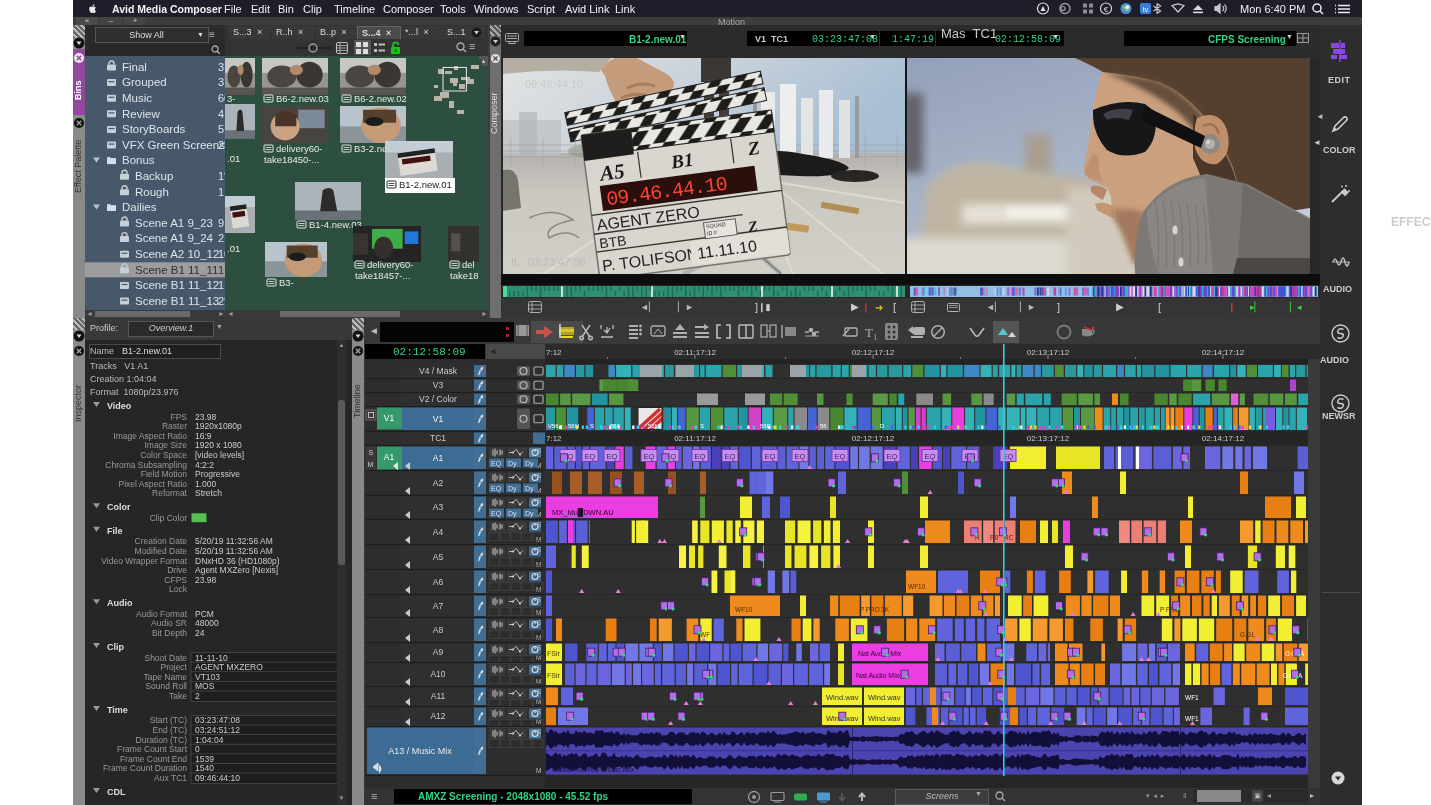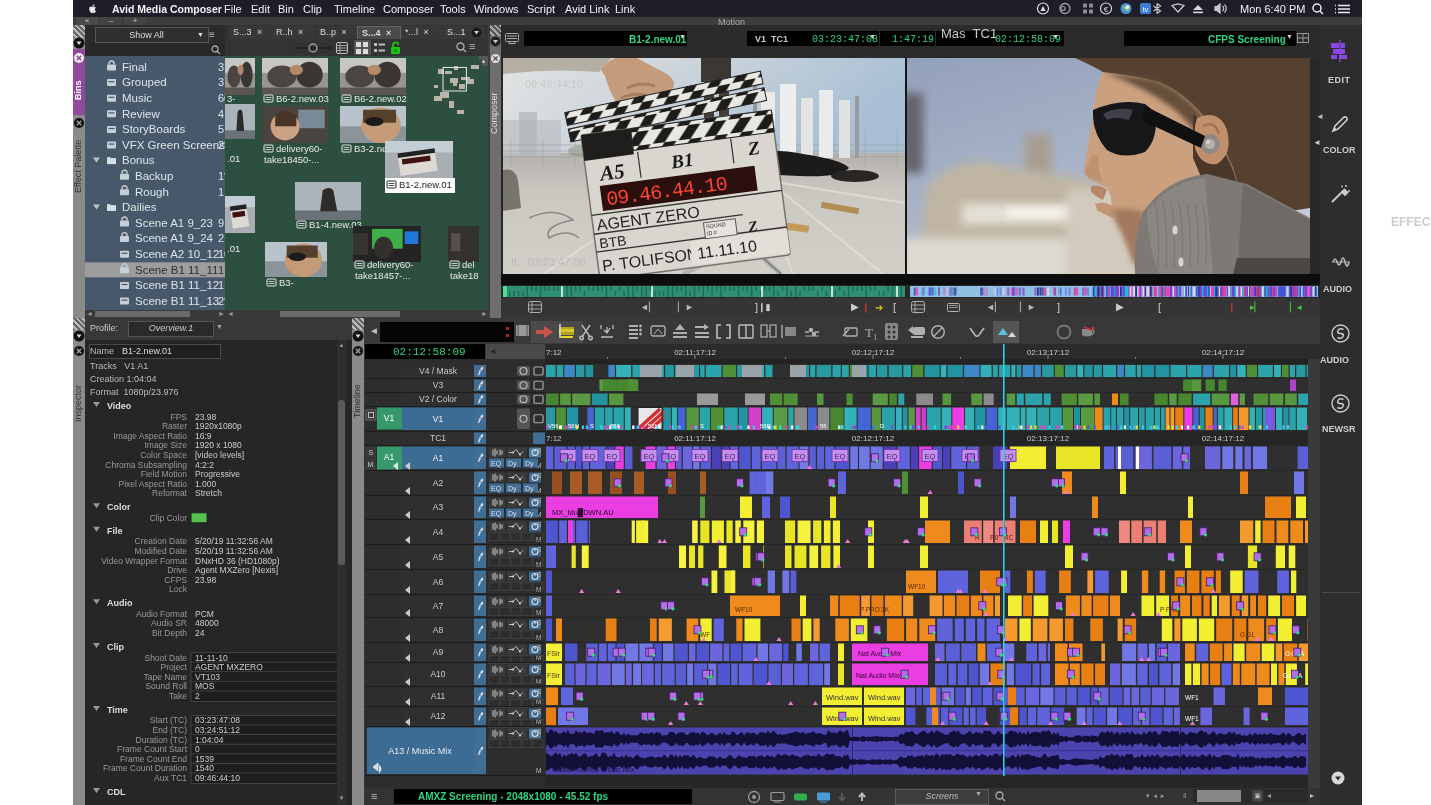--- a/index.html
+++ b/index.html
@@ -1162,21 +1162,21 @@
 <div class="a tx" style="left:1323px;top:284px;color:#ccc;font-size:9px;font-weight:bold">AUDIO</div>
 <svg class="a" style="left:1331px;top:324px" width="19" height="19" viewBox="0 0 19 19">
     <circle cx="9.5" cy="9.5" r="8.5" fill="none" stroke="#ccc" stroke-width="1.4"></circle>
     <path d="M12.5 5.5 q-4 -2 -5.5 1 q-1.5 3 2.5 3 q4 0 2.5 3 q-1.5 3 -5.5 1" fill="none" stroke="#ccc" stroke-width="1.5"></path>
   </svg>
 <div class="a tx" style="left:1320px;top:355px;color:#ccc;font-size:9px;font-weight:bold">AUDIO</div>
 <svg class="a" style="left:1331px;top:394px" width="19" height="19" viewBox="0 0 19 19">
     <circle cx="9.5" cy="9.5" r="8.5" fill="none" stroke="#ccc" stroke-width="1.4"></circle>
     <path d="M12.5 5.5 q-4 -2 -5.5 1 q-1.5 3 2.5 3 q4 0 2.5 3 q-1.5 3 -5.5 1" fill="none" stroke="#ccc" stroke-width="1.5"></path>
   </svg>
-<div class="a tx" style="left:1322px;top:424px;color:#ccc;font-size:9px;font-weight:bold">NEWSR</div>
+<div class="a tx" style="left:1322px;top:411px;color:#ccc;font-size:9px;font-weight:bold">NEWSR</div>
 <div class="a" style="left:1322px;top:592px;width:38px;height:1px;background:#4a4a4a"></div>
 <svg class="a" style="left:1331px;top:771px" width="14" height="14">
     <circle cx="7" cy="7" r="6.5" fill="#d8d8d8"></circle>
     <path d="M4 5.5h6L7 9.5z" fill="#2d2d2d"></path>
   </svg>
 <div class="a" style="left:73px;top:318px;width:279px;height:487px;background:#262626"></div>
 <div class="a" style="left:73px;top:318px;width:12px;height:487px;background:#8a8a8a"></div>
 <div class="a" style="left:73px;top:318px;width:12px;height:12px;background:repeating-linear-gradient(45deg,#666 0 2px,#bbb 2px 4px)"></div>
 <svg class="a" style="left:73px;top:330px" width="12" height="12">
     <circle cx="6" cy="6" r="5.5" fill="#111"></circle>

